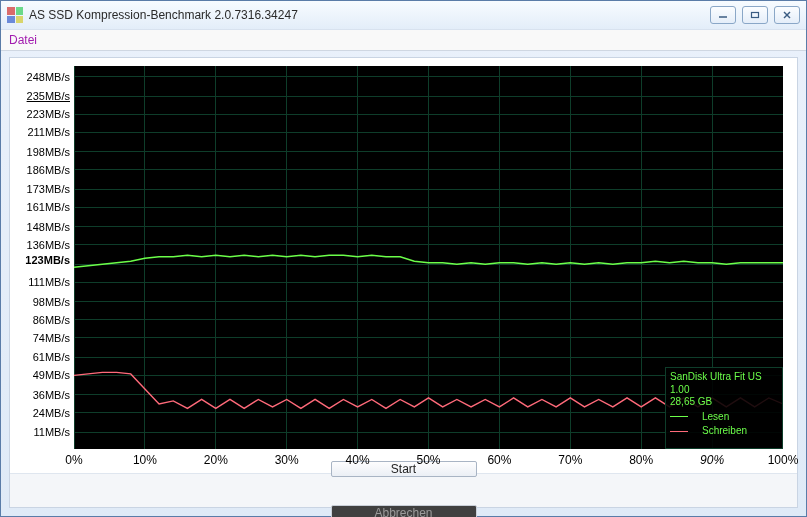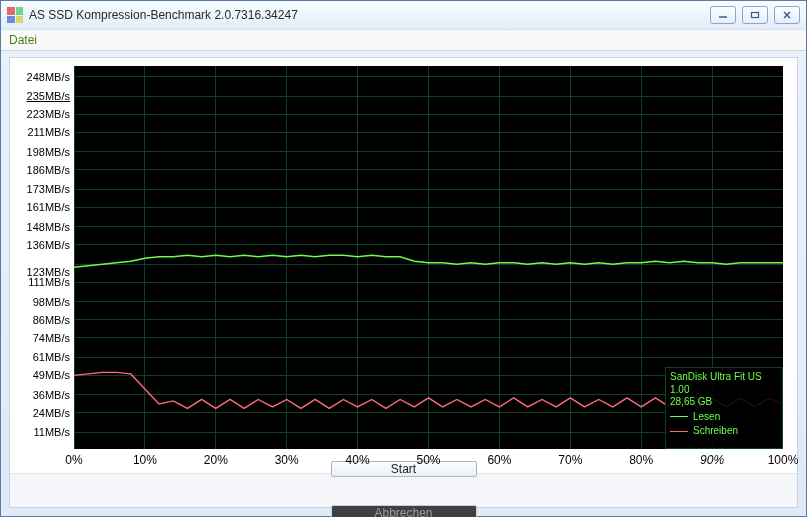--- a/index.html
+++ b/index.html
@@ -41,21 +41,21 @@
     display:flex; align-items:center; justify-content:center;
     font-size:10px; color:#3b5c82;
   }
   .menubar {
     height:22px; padding:0 8px;
     display:flex; align-items:center;
     background:#f9f9f9;
     border-top:1px solid #d8e2ef;
     border-bottom:1px solid #cfd7e2;
   }
-  .menubar span { color:#4d7c0f; }
+  .menubar span { color:#a21caf; }
   .client {
     flex:1; margin:6px 8px 8px 8px;
     background:#fff; border:1px solid #c9d4e3;
     display:flex; flex-direction:column;
     position:relative;
   }
   .chart-wrap { flex:1; position:relative; padding:4px 6px 2px 6px; }
   .chart { position:relative; width:100%; height:100%; }
   .plot {
     position:absolute;
@@ -81,21 +81,21 @@
   .xl { position:absolute; top:2px; transform:translateX(-50%); color:#000; font-size:12px; }
   .legend {
     position:absolute; right:0; bottom:0;
     width:118px; height:82px;
     background:rgba(0,0,0,.88);
     border:1px solid #0e3d2a;
     font-size:10px; color:#6cff4a;
     padding:3px 4px;
     line-height:1.25;
   }
-  .legend .row { display:flex; align-items:center; gap:5px; margin-top:2px;}
+  .legend .row { display:flex; align-items:center; gap:14px; margin-top:2px;}
   .legend .sw { width:18px; height:0; border-top:1.5px solid; }
   .legend .sw.g{ border-color:#6cff4a;}
   .legend .sw.r{ border-color:#ff6a7a;}
   .buttons {
     height:34px;
     display:flex; align-items:center; justify-content:center; gap:28px;
     border-top:1px solid #dfe6ef;
     background:#f4f6f9;
     flex-direction:column;
   }
@@ -208,21 +208,21 @@
         <div class="ylabels" id="ylabels">
             <div class="yl" style="top: 366.478px;">11MB/s</div>
             <div class="yl" style="top: 346.953px;">24MB/s</div>
             <div class="yl" style="top: 328.929px;">36MB/s</div>
             <div class="yl" style="top: 309.404px;">49MB/s</div>
             <div class="yl" style="top: 291.38px;">61MB/s</div>
             <div class="yl" style="top: 271.855px;">74MB/s</div>
             <div class="yl" style="top: 253.831px;">86MB/s</div>
             <div class="yl" style="top: 235.808px;">98MB/s</div>
             <div class="yl" style="top: 216.282px;">111MB/s</div>
-            <div class="yl" style="top: 206px;">123MB/s</div>
+            <div class="yl" style="top: 194px; font-weight: bold;">123MB/s</div>
             <div class="yl" style="top: 178.733px;">136MB/s</div>
             <div class="yl" style="top: 160.71px;">148MB/s</div>
             <div class="yl" style="top: 141.184px;">161MB/s</div>
             <div class="yl" style="top: 123.161px; text-align: center;">173MB/s</div>
             <div class="yl" style="top: 103.635px;">186MB/s</div>
             <div class="yl" style="top: 85.6118px;">198MB/s</div>
             <div class="yl" style="top: 66.0863px;">211MB/s</div>
             <div class="yl" style="top: 48.0627px;">223MB/s</div>
             <div class="yl" style="top: 30.0392px; text-decoration: underline;">235MB/s</div>
             <div class="yl" style="top: 10.5137px;">248MB/s</div>

